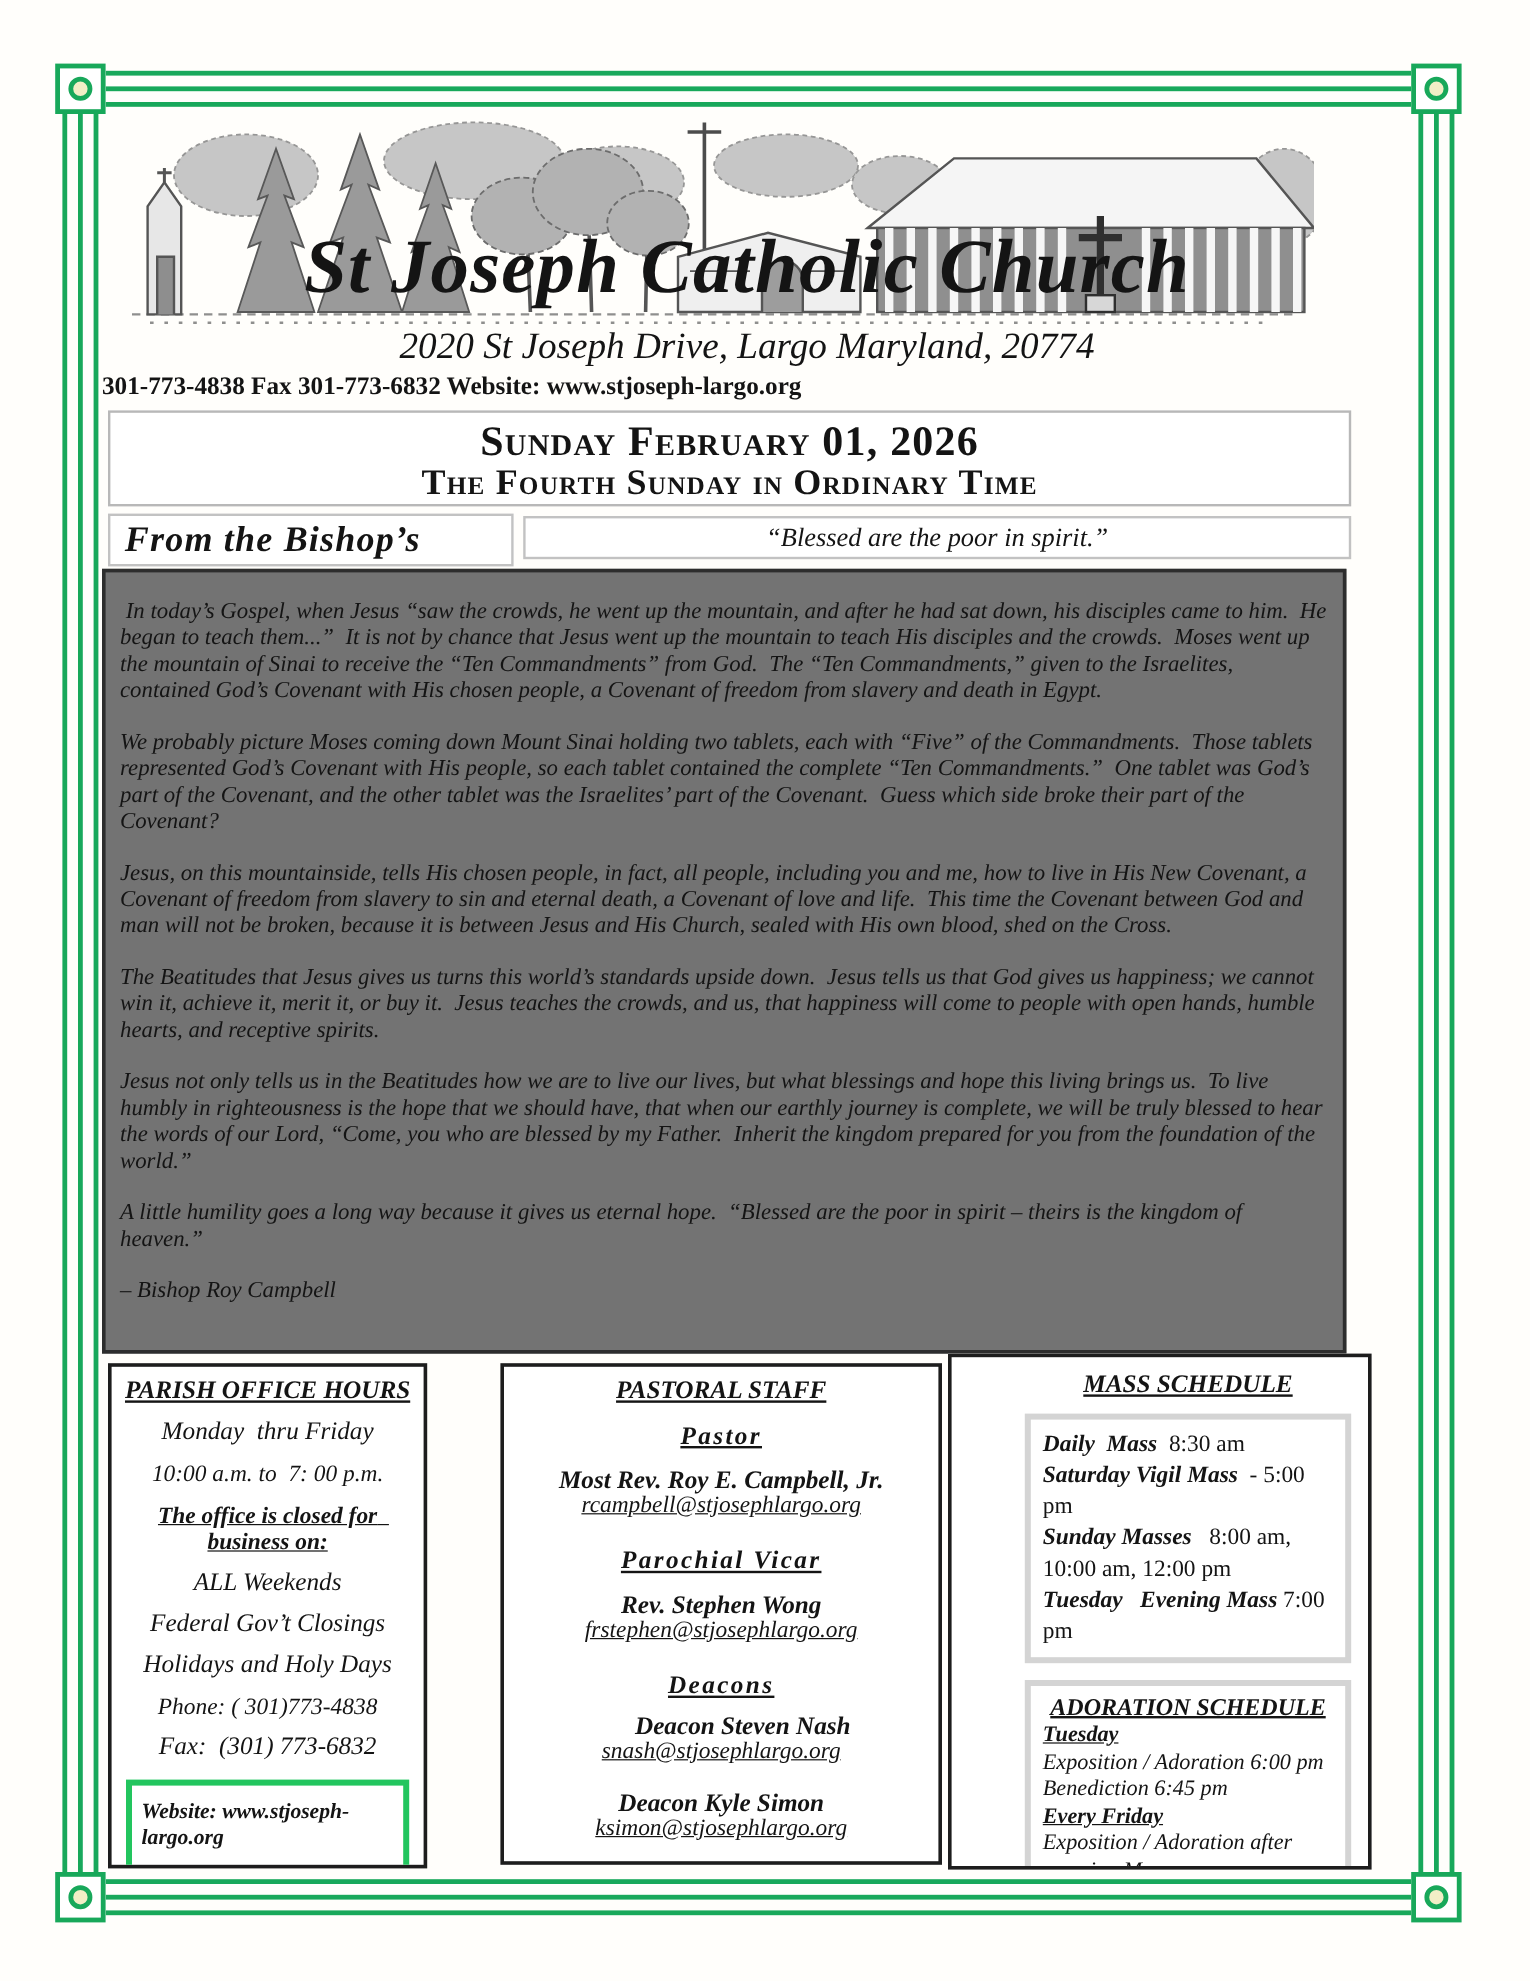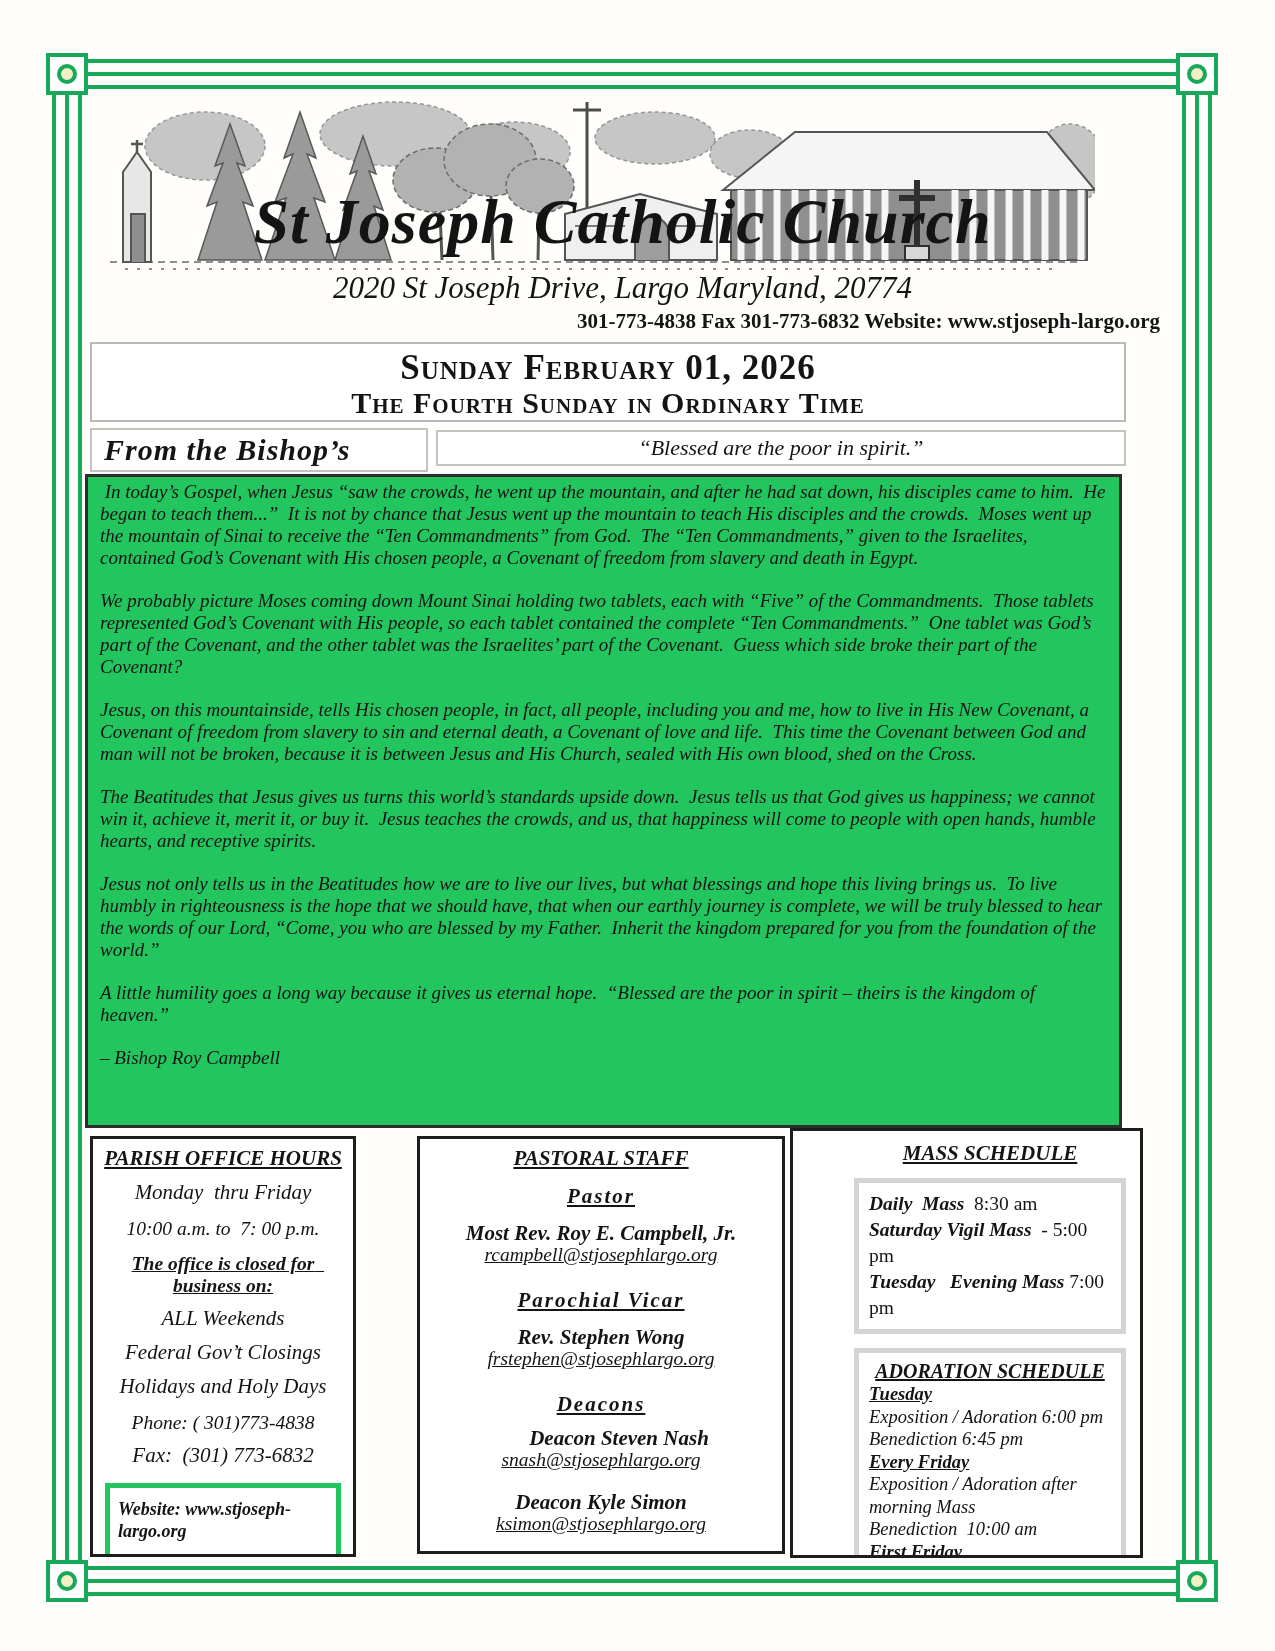--- a/index.html
+++ b/index.html
@@ -11,40 +11,40 @@
   .corner{position:absolute;width:42px;height:42px;border:4px solid #18a85a;background:#fff;
           box-sizing:border-box;display:flex;align-items:center;justify-content:center;z-index:6;}
   .corner .ring{width:12px;height:12px;border:4px solid #18a85a;border-radius:50%;background:#f2eec6;}
 
   
   .art{position:absolute;left:95px;top:94px;width:1000px;height:182px;}
   .church-name{position:absolute;left:85px;top:190px;width:1075px;text-align:center;
                font-size:64px;font-weight:bold;font-style:italic;letter-spacing:1px;line-height:1.0;}
   .address{position:absolute;left:85px;top:270px;width:1075px;text-align:center;
            font-size:31px;font-style:italic;}
-  .contact{position:absolute;left:85px;top:309px;width:1075px;text-align:right;
+  .contact{position:absolute;left:85px;top:309px;width:1075px;text-align:left;
            font-size:21px;font-weight:bold;}
 
   
   .banner{position:absolute;left:90px;top:342px;width:1036px;height:80px;border:2px solid #b8b8b8;
           background:#fff;text-align:center;box-sizing:border-box;padding-top:5px;}
   .banner .l1{font-size:35px;font-weight:bold;font-variant:small-caps;letter-spacing:1px;line-height:1.08;}
   .banner .l2{font-size:30px;font-weight:bold;font-variant:small-caps;letter-spacing:1px;line-height:1.05;}
 
   
   .pen-box{position:absolute;left:90px;top:428px;width:338px;height:44px;border:2px solid #c2c2c2;
            background:#fff;box-sizing:border-box;font-size:30px;font-weight:bold;font-style:italic;
            line-height:40px;padding-left:12px;letter-spacing:1px;}
   .quote-box{position:absolute;left:436px;top:430px;width:690px;height:36px;border:2px solid #c2c2c2;
              background:#fff;box-sizing:border-box;text-align:center;font-size:22px;font-style:italic;
              line-height:32px;}
 
   
   .body-box{position:absolute;left:85px;top:474px;width:1037px;height:654px;border:3px solid #2d2d2d;
-            background:#22c55e;box-sizing:border-box;padding:4px 12px;overflow:hidden;}
+            background:#737373;box-sizing:border-box;padding:22px 12px;overflow:hidden;}
   .body-box p{margin:0 0 21px 0;font-size:19px;font-style:italic;line-height:22px;white-space:pre-wrap;}
   .signature{font-size:19px;font-style:italic;line-height:22px;white-space:pre-wrap;}
 
   
   .col{position:absolute;border:3px solid #1d1d1d;background:#fff;box-sizing:border-box;overflow:hidden;}
   .col-left{left:90px;top:1136px;width:266px;height:421px;text-align:center;}
   .col-mid{left:417px;top:1136px;width:368px;height:418px;text-align:center;}
   .col-right{left:790px;top:1128px;width:353px;height:430px;text-align:center;padding-left:47px;}
 
   .sec-title{font-size:21px;font-weight:bold;font-style:italic;text-decoration:underline;margin-top:7px;}
@@ -226,20 +226,21 @@
     <div class="pname" style="margin-top:20px;">Deacon Kyle Simon</div>
     <div class="pemail">ksimon@stjosephlargo.org</div>
     <div class="note">(Please make appointments for private meetings)</div>
   </div>
 
   <div class="col col-right">
     <div class="sec-title" style="margin-top:10px;">MASS SCHEDULE</div>
     <div class="mass-box">
       <div class="mass-line"><span class="mass-label">Daily  Mass</span><span class="mass-time">  8:30 am</span></div>
       <div class="mass-line"><span class="mass-label">Saturday Vigil Mass</span><span class="mass-time">  - 5:00 pm</span></div>
+      <div class="mass-line"><span class="mass-label">Sunday Masses</span><span class="mass-time">   8:00 am, 10:00 am, 12:00 pm</span></div>
       <div class="mass-line"><span class="mass-label">Tuesday   Evening Mass</span><span class="mass-time"> 7:00 pm</span></div>
     </div>
     <div class="ador-box">
       <div class="ador-title">ADORATION SCHEDULE</div>
       <div class="ador-day">Tuesday</div>
       <div class="ador-line">Exposition / Adoration 6:00 pm</div>
       <div class="ador-line">Benediction 6:45 pm</div>
       <div class="ador-day">Every Friday</div>
       <div class="ador-line">Exposition / Adoration after morning Mass</div>
       <div class="ador-line">Benediction  10:00 am</div>

